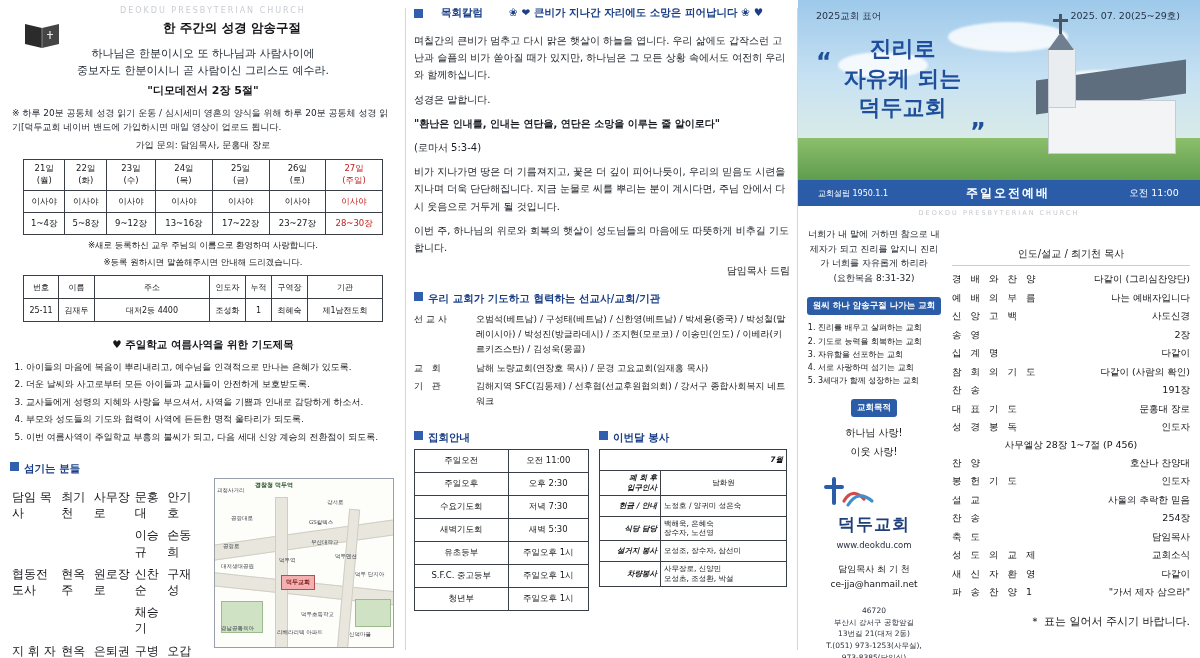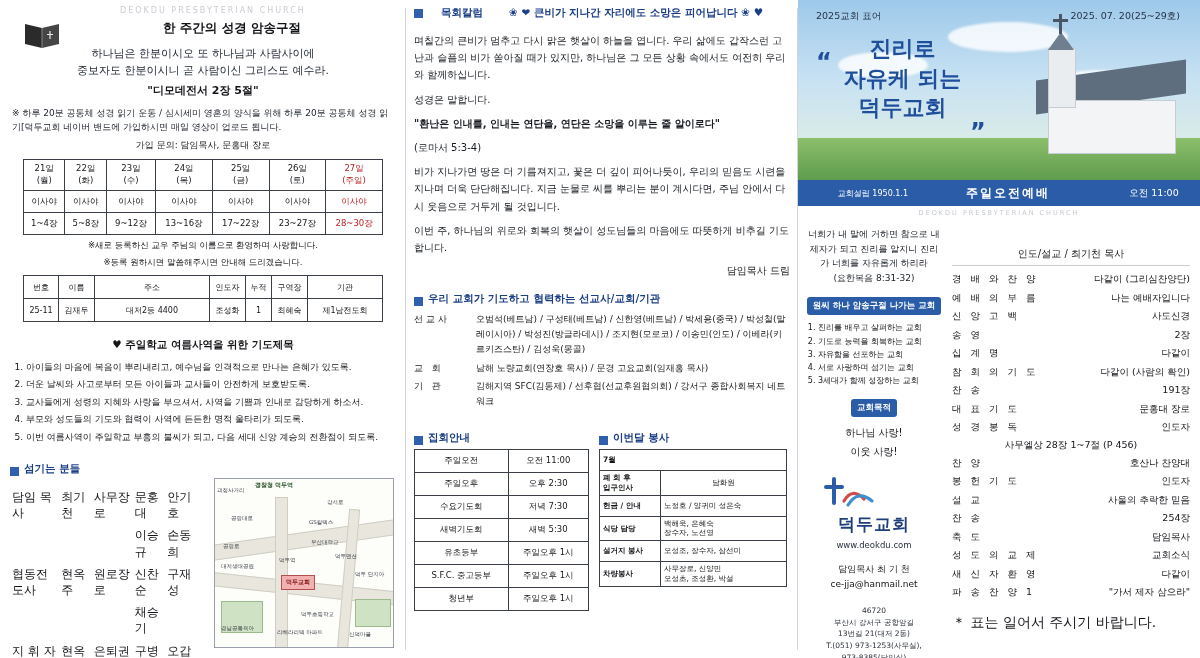--- a/index.html
+++ b/index.html
@@ -12,21 +12,21 @@
     position:relative;
   }
   .page{position:relative;width:1200px;height:658px;}
   
   .col{position:absolute;top:0;height:658px;box-sizing:border-box;}
   .col1{left:0;width:406px;padding:6px 10px;}
   .col2{left:406px;width:392px;padding:6px 8px;}
   .col3{left:798px;width:402px;padding:0;}
   .sep{position:absolute;top:8px;bottom:8px;width:1px;background:#d2d5db;}
 
-  .sec-title{display:flex;align-items:flex-end;gap:5px;font-size:10.5px;font-weight:bold;color:#1b3f86;margin:6px 0 4px 0;}
+  .sec-title{display:flex;align-items:flex-start;gap:5px;font-size:10.5px;font-weight:bold;color:#1b3f86;margin:6px 0 4px 0;}
   .sec-title .blk{width:9px;height:9px;background:#2f5fae;display:inline-block;}
 
   
   .watermark{position:absolute;left:120px;top:6px;font-size:8px;letter-spacing:2px;color:#c9ccd3;}
   .bible-icon{position:absolute;left:22px;top:20px;width:40px;height:30px;}
   .memory-title{font-size:12.5px;font-weight:bold;color:#121316;text-align:center;margin:14px 0 8px 58px;}
   .memory-body{font-size:11px;line-height:1.55;text-align:center;color:#1d2530;}
   .memory-ref{font-size:11px;font-weight:bold;text-align:center;margin-top:4px;}
   .note{font-size:9px;line-height:1.5;margin:9px 2px 0 2px;color:#20262e;}
   .join{font-size:9px;text-align:center;margin-top:5px;}
@@ -58,61 +58,61 @@
   .sign{text-align:right;font-size:10px;margin-top:8px;}
   .miss{font-size:9px;line-height:1.65;margin-top:6px;}
   .miss-row{display:flex;gap:8px;}
   .miss-row .k{width:54px;flex:0 0 54px;letter-spacing:3px;}
   .miss-row .v{flex:1;}
   .twocol{display:flex;gap:10px;margin-top:6px;}
   .ann-tbl{font-size:8.5px;width:175px;padding-left:12px;}
   .ann-tbl td{border:1px solid #3a3f47;text-align:center;padding:3px 2px;height:16px;}
   .duty-tbl{font-size:7.5px;width:188px;}
   .duty-tbl td{border:1px solid #3a3f47;padding:2px 3px;height:16px;line-height:1.3;}
-  .duty-tbl td.hd{text-align:left;font-weight:bold;}
+  .duty-tbl td.hd{text-align:right;font-weight:bold;font-style:italic;}
 
   
   .hero{position:relative;width:402px;height:180px;overflow:hidden;background:linear-gradient(#bcdcf2 0%,#d9ecf7 55%,#cfe4d6 100%);}
   .sky{position:absolute;inset:0;background:linear-gradient(#9ec9ea 0%,#c8e2f3 45%,#e6f2e0 100%);}
   .cloud{position:absolute;background:rgba(255,255,255,.82);border-radius:50%;filter:blur(1px);}
   .grass{position:absolute;left:0;right:0;bottom:0;height:42px;background:linear-gradient(#8cbf6b,#5f9c4e);}
   .church3d{position:absolute;right:14px;bottom:30px;width:150px;height:96px;}
   .roof{position:absolute;left:0;top:16px;width:150px;height:34px;background:#5f6e7e;transform:skewY(-8deg);}
   .wall{position:absolute;left:12px;top:46px;width:126px;height:52px;background:#f2f4f6;border:1px solid #c6ccd3;}
   .steeple{position:absolute;left:12px;top:-6px;width:26px;height:58px;background:#e9edf0;border:1px solid #c6ccd3;}
   .spire{position:absolute;left:12px;top:-22px;width:0;height:0;border-left:13px solid transparent;border-right:13px solid transparent;border-bottom:18px solid #6f7f8f;}
   .cross{position:absolute;left:23px;top:-40px;width:3px;height:20px;background:#4a5663;}
   .cross:after{content:"";position:absolute;left:-6px;top:5px;width:15px;height:3px;background:#4a5663;}
   .hero-year{position:absolute;left:18px;top:10px;font-size:9.5px;color:#253245;}
   .hero-date{position:absolute;right:20px;top:10px;font-size:9.5px;color:#253245;}
   .hero-slogan{position:absolute;left:12px;top:34px;width:185px;text-align:center;font-size:22px;font-weight:bold;color:#1f4f9b;line-height:1.35;font-family:"DejaVu Serif","Liberation Serif",serif;}
   .hero-quote{position:absolute;font-size:24px;color:#1f4f9b;font-weight:bold;}
   .bluebar{display:flex;align-items:center;height:26px;background:#2a5ca8;color:#fff;font-size:9px;}
-  .bluebar .a{width:110px;text-align:right;font-size:8px;}
+  .bluebar .a{width:110px;text-align:center;font-size:8px;}
   .bluebar .b{flex:1;text-align:center;font-size:12px;font-weight:bold;letter-spacing:2px;}
   .bluebar .c{width:92px;text-align:center;font-size:9.5px;}
   .wm2{text-align:center;font-size:6.5px;letter-spacing:2px;color:#c3c7ce;margin-top:3px;}
   .c3-body{display:flex;}
   .c3-left{width:150px;padding:4px 6px 0 8px;box-sizing:border-box;}
   .c3-right{flex:1;padding:4px 10px 0 4px;box-sizing:border-box;}
   .verse{font-size:9px;line-height:1.62;text-align:center;color:#1a1f27;margin-top:6px;}
   .badge{display:block;margin:12px auto 6px auto;background:#2a5ca8;color:#fff;font-size:8.5px;font-weight:bold;text-align:center;padding:3px 6px;border-radius:3px;width:fit-content;}
   .goal-list{font-size:8px;line-height:1.65;margin:0;padding-left:12px;}
   .mission-txt{font-size:10px;text-align:center;line-height:1.9;margin-top:6px;}
   .logo-wrap{text-align:center;margin-top:14px;}
   .logo-name{font-size:17px;font-weight:bold;color:#1f3f7a;letter-spacing:1px;}
   .site{font-size:8.5px;color:#27303c;margin-top:4px;}
   .pastor{font-size:9px;line-height:1.6;margin-top:12px;text-align:center;}
   .addr{font-size:7.5px;line-height:1.55;margin-top:14px;text-align:center;color:#2a3039;}
   .ord{font-size:9.5px;line-height:1.95;}
   .ord-row{display:flex;align-items:baseline;}
   .ord-row .t{width:104px;flex:0 0 104px;letter-spacing:3px;}
   .ord-row .v{flex:1;text-align:right;}
   .ord-full{text-align:center;font-size:9.5px;margin:2px 0 2px 0;}
-  .foot{font-size:14px;text-align:left;margin-top:12px;}
+  .foot{font-size:11px;text-align:right;margin-top:12px;}
   .hr{height:1px;background:#c9ced6;margin:4px 0;}
 </style>
 </head>
 <body>
 
 <div class="page">
 
   <div class="sep" style="left:405px;"></div>
   <div class="sep" style="left:797px;"></div>
 

